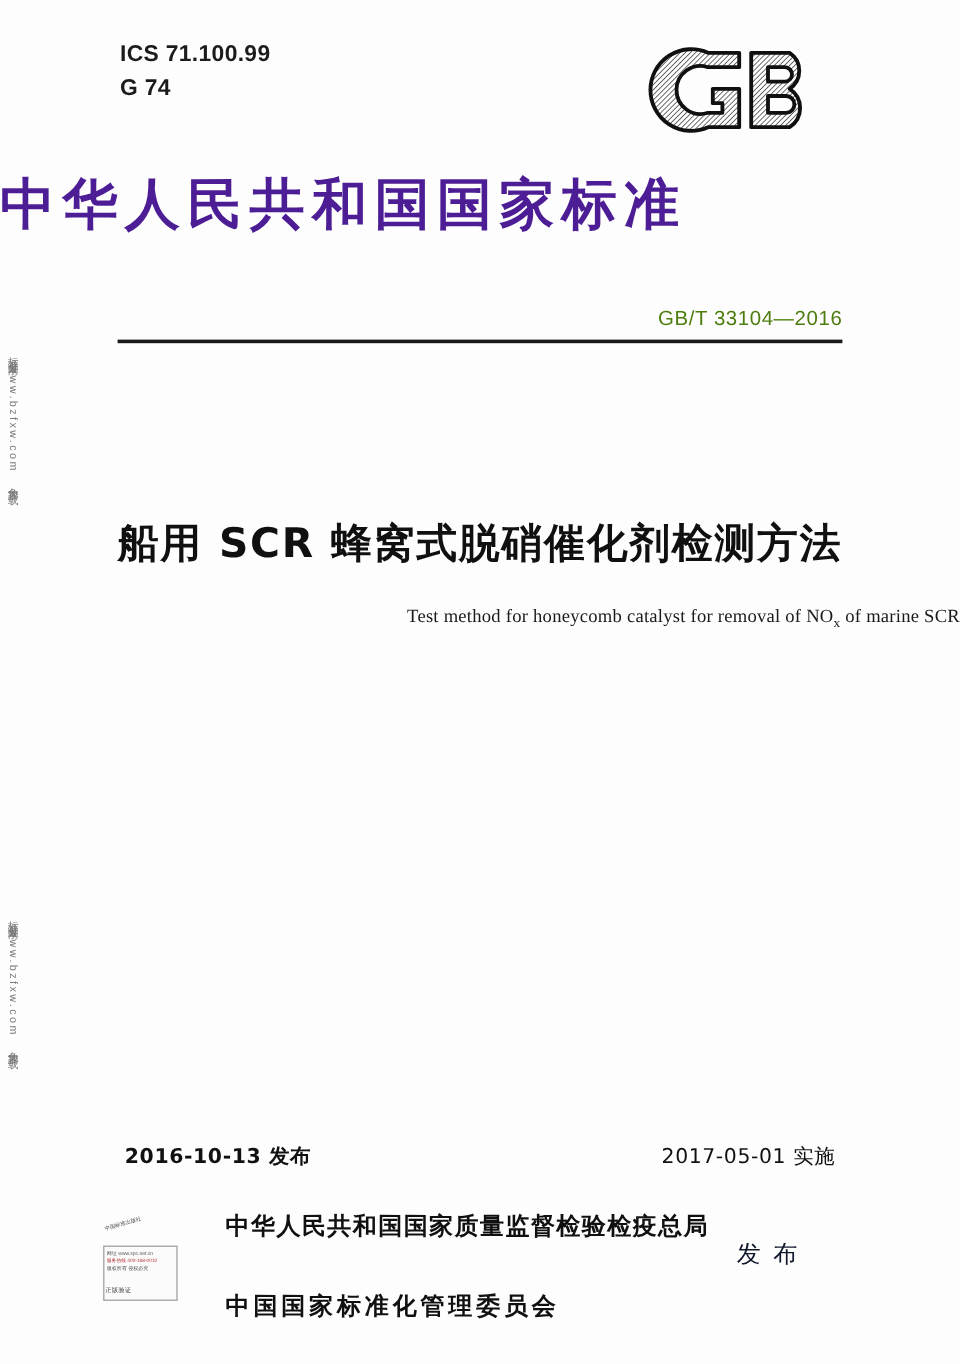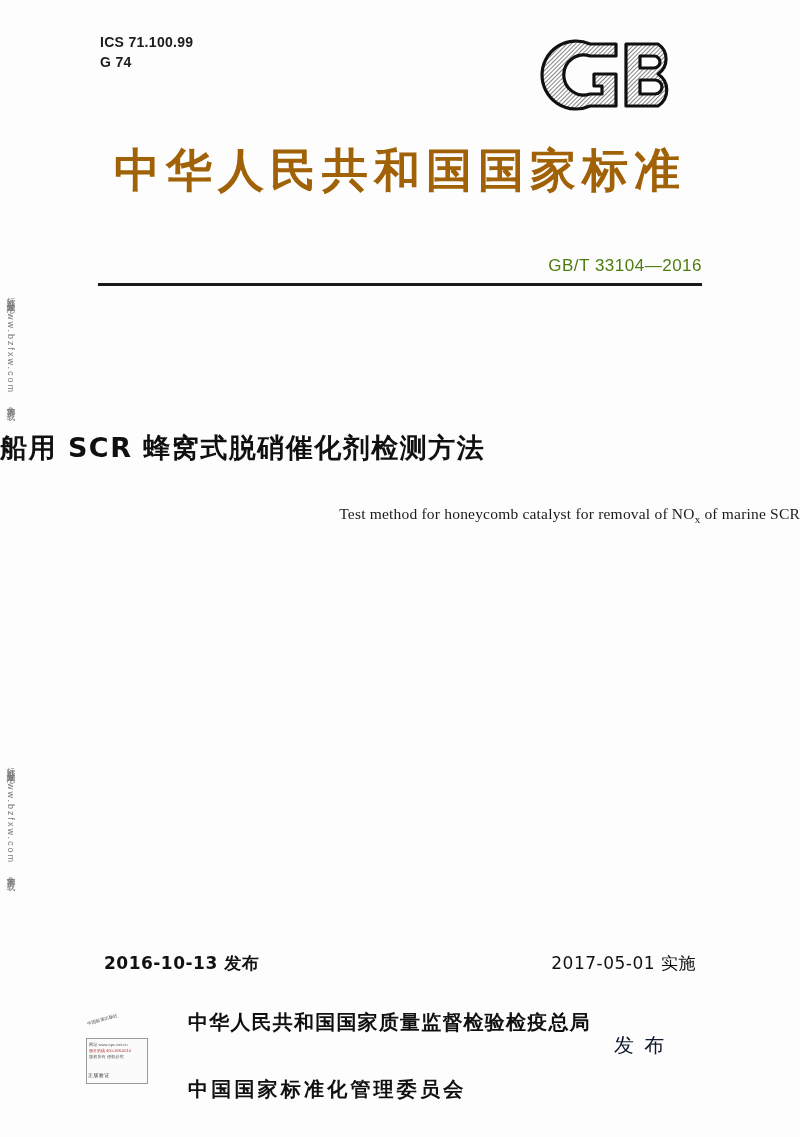--- a/index.html
+++ b/index.html
@@ -23,21 +23,21 @@
     height: 1137px;
     background: #fdfdfd;
   }
 
   
   .ics-block {
     position: absolute;
     left: 100px;
     top: 32px;
     font-family: "Liberation Sans", sans-serif;
-    font-size: 14px;
+    font-size: 19px;
     font-weight: bold;
     letter-spacing: 0.3px;
     line-height: 1.45;
     color: #1b1b1b;
   }
 
   
   .gb-emblem {
     position: absolute;
     right: 92px;
@@ -45,26 +45,25 @@
     width: 170px;
     height: 82px;
   }
 
   
   .national-title {
     position: absolute;
     left: 0;
     top: 140px;
     width: 800px;
-    text-align: center;
     font-family: "DejaVu Sans", sans-serif;
     font-weight: bold;
     font-size: 46px;
     letter-spacing: 6px;
-    color: #a16207;
+    color: #4c1d95;
   }
 
   
   .std-number {
     position: absolute;
     right: 98px;
     top: 228px;
     font-family: Liberation Sans, sans-serif;
     font-size: 17px;
     letter-spacing: 0.5px;
@@ -81,24 +80,24 @@
     height: 3px;
     background: #1a1a1a;
   }
 
   
   .doc-title-cn {
     position: absolute;
     left: 0;
     top: 430px;
     width: 800px;
-    text-align: left;
-    font-family: "DejaVu Sans", sans-serif;
-    font-weight: bold;
-    font-size: 27px;
+    text-align: center;
+    font-family: "DejaVu Sans", sans-serif;
+    font-weight: bold;
+    font-size: 34px;
     letter-spacing: 1.5px;
     color: #101010;
   }
   .doc-title-en {
     position: absolute;
     left: 0;
     top: 505px;
     width: 800px;
     text-align: right;
     font-family: "Liberation Serif", serif;

